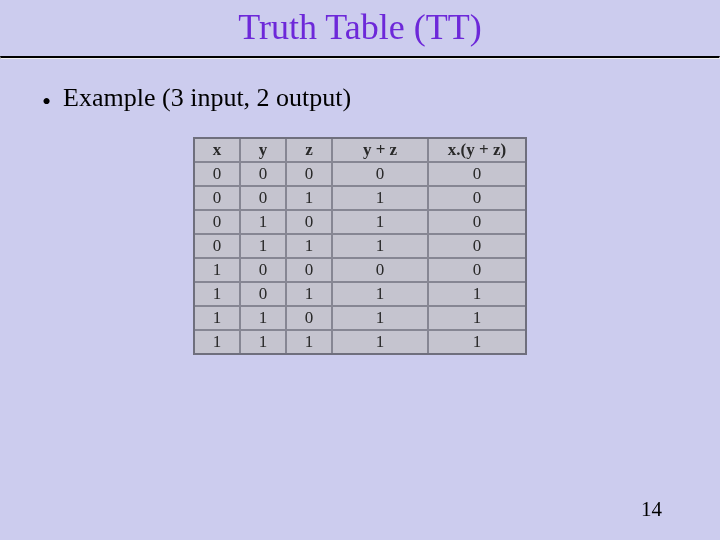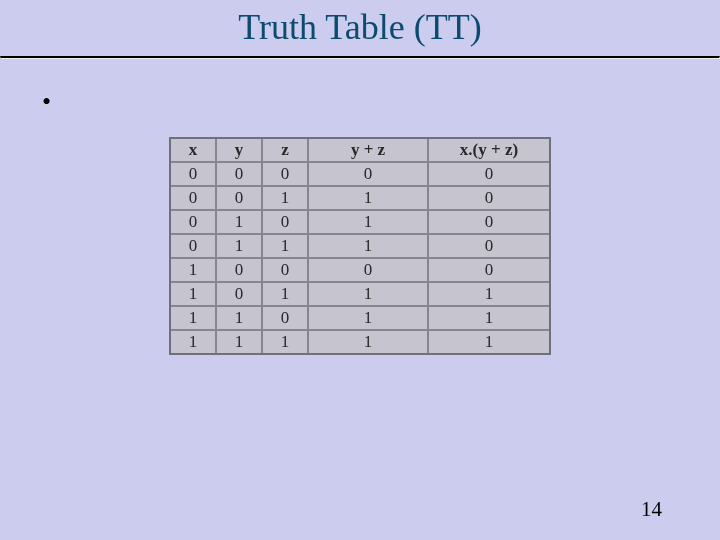--- a/index.html
+++ b/index.html
@@ -7,21 +7,21 @@
     width: 720px;
     height: 540px;
     background: #ccccee;
     font-family: "Times New Roman", Times, serif;
     position: relative;
     overflow: hidden;
   }
   .title {
     text-align: center;
     font-size: 36px;
-    color: #0c4a6e;
+    color: #6d28d9;
     padding-top: 6px;
     padding-bottom: 8px;
   }
   .title-underline {
     border-top: 2px solid #000;
     margin: 0;
   }
   .bullet-row {
     display: flex;
     align-items: flex-start;
@@ -55,21 +55,21 @@
     border-right: 2px solid #8a8a98;
     border-bottom: 2px solid #8a8a98;
     background: #cfceda;
   }
   table.truth th {
     font-weight: bold;
   }
   table.truth th:last-child, table.truth td:last-child { border-right: none; }
   table.truth tr:last-child td { border-bottom: none; }
   .col-narrow { width: 46px; }
-  .col-wide { width: 120px; }
+  .col-wide { width: 96px; }
   .footer {
     position: absolute;
     bottom: 10px;
     left: 0;
     width: 100%;
   }
   .footer-author {
     text-align: center;
     font-size: 13px;
     line-height: 1.2;
@@ -82,20 +82,21 @@
   }
 </style>
 </head>
 <body>
 
 <div class="title">Truth Table (TT)</div>
 <hr class="title-underline">
 
 <div class="bullet-row">
   <span class="bullet-dot">•</span>
+  <span>Example (3 input, 2 output)</span>
 </div>
 
 <div class="table-wrap">
   <table class="truth">
     <thead>
       <tr>
         <th class="col-narrow">x</th>
         <th class="col-narrow">y</th>
         <th class="col-narrow">z</th>
         <th class="col-wide">y + z</th>

